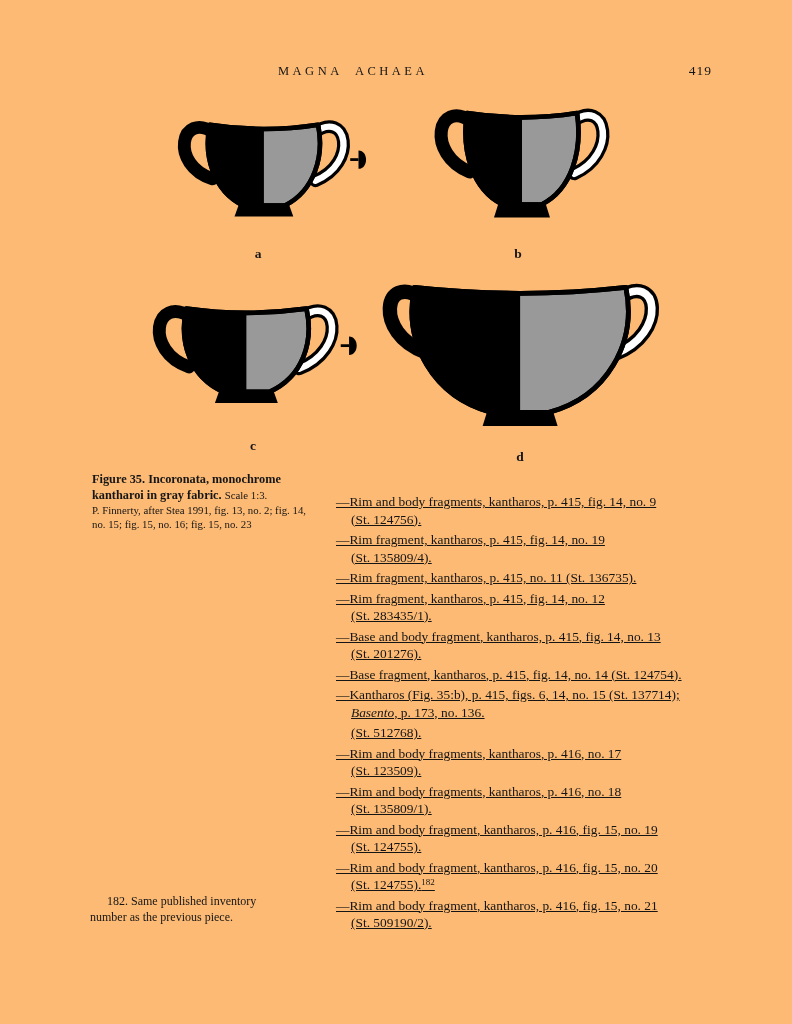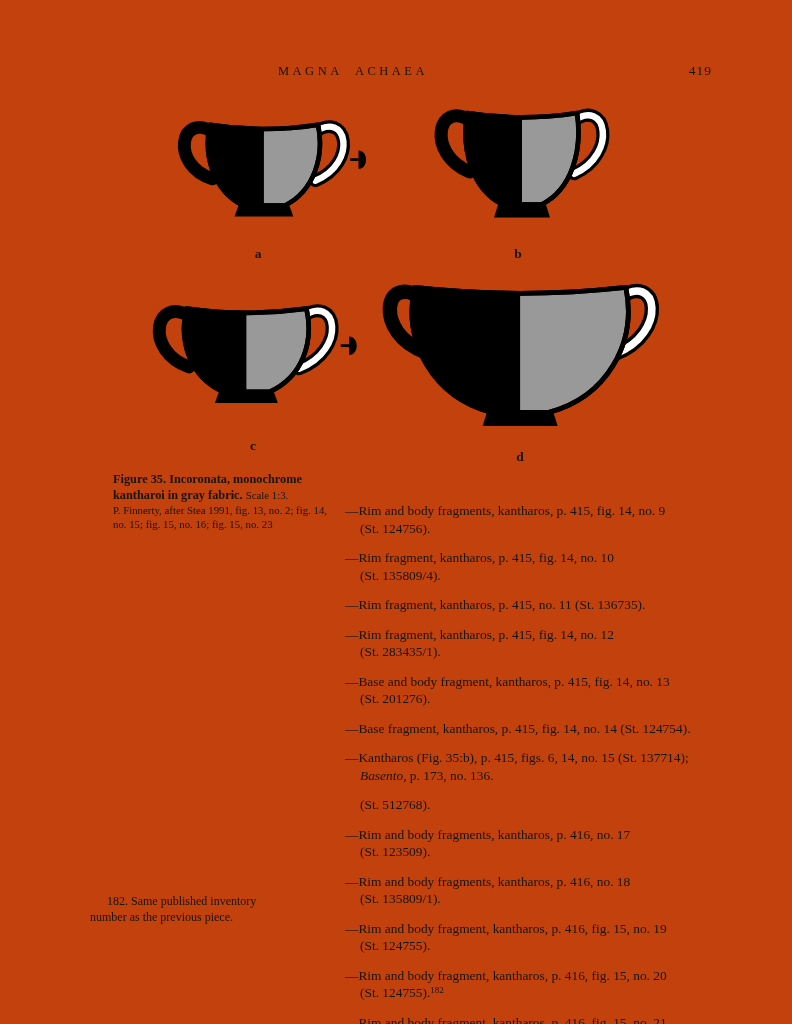--- a/index.html
+++ b/index.html
@@ -1,20 +1,20 @@
 <!DOCTYPE html>
 <html><head>
 <meta charset="utf-8">
 <style>
   html,body{margin:0;padding:0;background:#e8e8e4;}
   .page{
     position:relative;
     width:792px;height:1024px;
     margin:0 auto;
-    background:#c2410c;
+    background:#fdba74;
     overflow:hidden;
     font-family:"Liberation Serif","DejaVu Serif",serif;
     color:#151515;
   }
   .head-title{
     position:absolute;left:353px;top:64px;
     transform:translateX(-50%);
     font-size:12.5px;letter-spacing:3.5px;word-spacing:7px;
     white-space:nowrap;
   }
@@ -23,30 +23,30 @@
     font-size:13.5px;letter-spacing:1px;
   }
   figure.plate{margin:0;}
   .vessel{position:absolute;}
   .vessel-label{
     position:absolute;transform:translateX(-50%);
     font-weight:bold;font-size:13.5px;
   }
   .caption{
     position:absolute;left:92px;top:472px;width:218px;
-    font-size:12.3px;line-height:15.5px;margin-left:21px;
+    font-size:12.3px;line-height:15.5px;
   }
   .caption .cap-title{font-weight:bold;}
   .caption .cap-scale{font-size:10.8px;}
   .caption .cap-credit{font-size:10.8px;line-height:13.8px;margin-top:1px;}
   .entries{
     position:absolute;left:333px;top:490px;width:380px;
     font-size:13.4px;line-height:17.5px;
   }
-  .entry{margin:12px;}
+  .entry{margin:3px;text-decoration:underline;}
   .entry .line{display:block;white-space:nowrap;}
   .entry .cont{padding-left:15px;}
   .entry sup{font-size:9px;vertical-align:4px;line-height:0;text-align:center;}
   .footnote{
     position:absolute;left:90px;top:893px;width:172px;
     font-size:12px;line-height:16px;text-indent:17px;
   }
 </style>
 </head>
 <body>
@@ -133,21 +133,21 @@
       <div class="cap-credit">P. Finnerty, after Stea 1991, fig. 13, no. 2; fig. 14, no. 15; fig. 15, no. 16; fig. 15, no. 23</div>
     </figcaption>
   </figure>
 
   <div class="entries">
       <p class="entry">
         <span class="line"><span>—Rim and body fragments, kantharos, p. 415, fig. 14, no. 9</span></span>
         <span class="line cont"><span>(St. 124756).</span></span>
       </p>
       <p class="entry">
-        <span class="line"><span>—Rim fragment, kantharos, p. 415, fig. 14, no. 10</span></span>
+        <span class="line"><span>—Rim fragment, kantharos, p. 415, fig. 14, no. 19</span></span>
         <span class="line cont"><span>(St. 135809/4).</span></span>
       </p>
       <p class="entry">
         <span class="line"><span>—Rim fragment, kantharos, p. 415, no. 11 (St. 136735).</span></span>
       </p>
       <p class="entry">
         <span class="line"><span>—Rim fragment, kantharos, p. 415, fig. 14, no. 12</span></span>
         <span class="line cont"><span>(St. 283435/1).</span></span>
       </p>
       <p class="entry">

